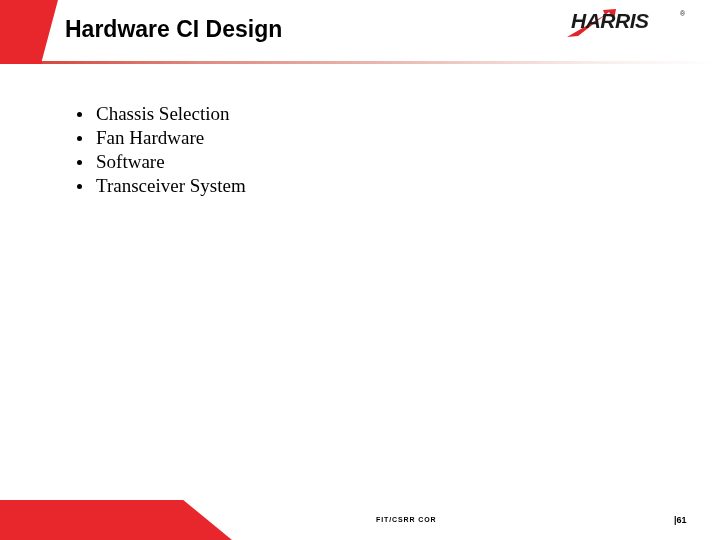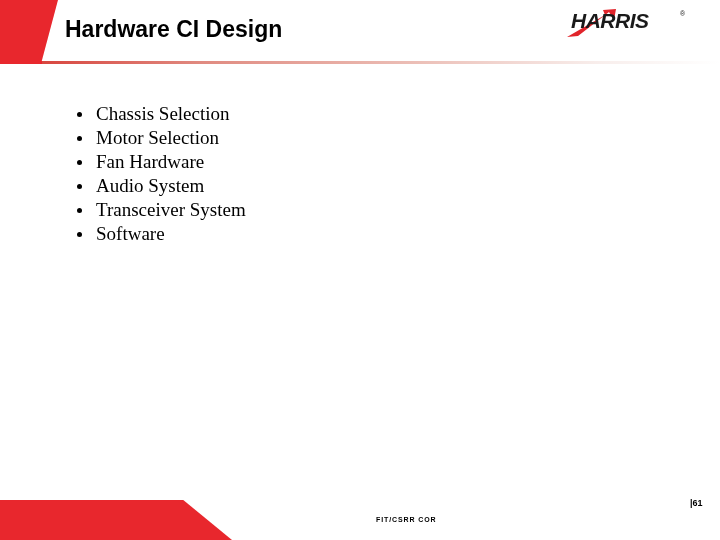--- a/index.html
+++ b/index.html
@@ -121,26 +121,25 @@
     top: 516px;
     font-size: 7px;
     font-weight: bold;
     letter-spacing: 0.9px;
     color: #000000;
     white-space: nowrap;
   }
   .footer-page {
     position: absolute;
     left: 674px;
-    top: 498px;
+    top: 515px;
     font-size: 9px;
     font-weight: bold;
     color: #000000;
     white-space: nowrap;
-    margin-left: 16px;
   }
 </style>
 </head>
 <body>
 
 <div id="slide">
 
   <div class="header-shape"></div>
   <div class="header-rule"></div>
   <div class="header-rule-cap"></div>
@@ -152,25 +151,23 @@
 
       <polygon points="2,31 13,30 44,6 49,14 51,3 38,4 40,9" fill="#e1242b"></polygon>
 
       <text x="6" y="22" font-family="Liberation Sans, sans-serif" font-size="21" font-weight="bold" font-style="italic" letter-spacing="-0.5" fill="#1a1a1a">HARRIS</text>
       <text x="115" y="10" font-family="Liberation Sans, sans-serif" font-size="7" fill="#1a1a1a">®</text>
     </svg>
   </div>
 
   <ul class="bullet-list">
     <li class="bullet-item"><span>Chassis Selection</span></li>
-    <li class="bullet-item"><span>Motor Selection</span></li>
     <li class="bullet-item"><span>Fan Hardware</span></li>
-    <li class="bullet-item"><span>Audio System</span></li>
+    <li class="bullet-item"><span>Software</span></li>
     <li class="bullet-item"><span>Transceiver System</span></li>
-    <li class="bullet-item"><span>Software</span></li>
   </ul>
 
   <div class="footer-shape"></div>
 
   <div class="footer-label">FIT/CSRR COR</div>
   <div class="footer-page">|61</div>
 
 </div>
 
 </body></html>

